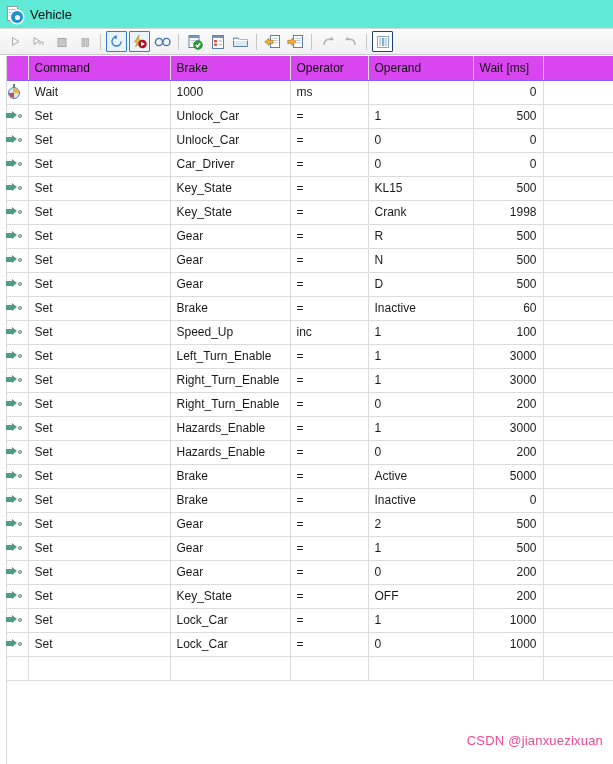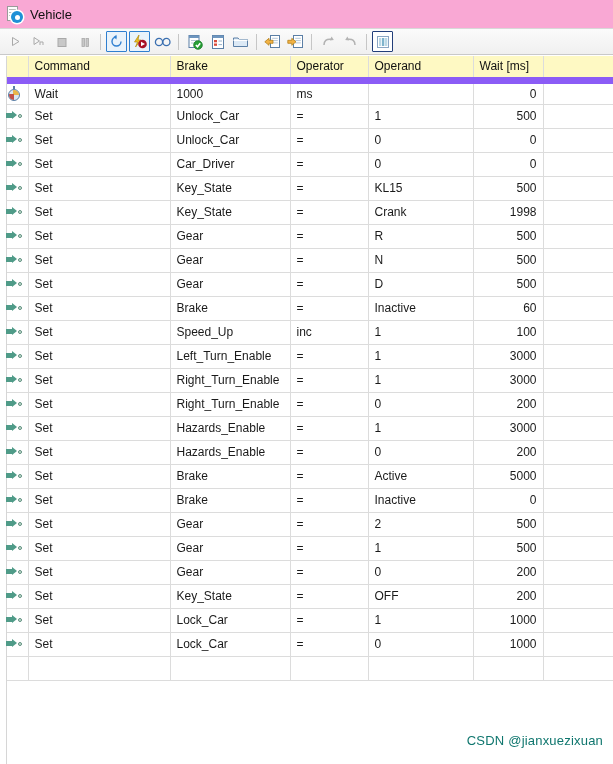--- a/index.html
+++ b/index.html
@@ -16,21 +16,21 @@
     overflow: hidden;
     position: relative;
   }
 
   
   .titlebar {
     height: 28px;
     display: flex;
     align-items: center;
     padding-left: 6px;
-    background: #f9a8d4;
+    background: #5eead4;
     box-sizing: border-box;
   }
   .titlebar .doc-icon {
     width: 16px;
     height: 16px;
     position: relative;
     margin-right: 8px;
     flex: 0 0 auto;
   }
   .titlebar .doc-icon .sheet {
@@ -149,23 +149,23 @@
     height: 24px;
     padding: 0 6px;
     box-sizing: border-box;
     text-align: left;
     font-weight: normal;
     vertical-align: middle;
     white-space: nowrap;
     overflow: hidden;
   }
   table.grid th {
-    border-bottom: 7px solid #8b5cf6;
+    border-bottom: 1px solid #8b5cf6;
     color: #111111;
-    background: #fef9c3;
+    background: #d946ef;
   }
   table.grid td.icon-cell,
   table.grid th.icon-cell {
     padding: 0;
     text-align: center;
     border-right: 1px solid #dcdcdc;
   }
   table.grid td.num,
   table.grid th.num {
     text-align: right;
@@ -263,21 +263,21 @@
     background: #6b7f99;
     transform: rotate(-35deg);
   }
 
   
   .watermark {
     position: absolute;
     right: 10px;
     bottom: 16px;
     font-size: 13px;
-    color: #0f766e;
+    color: #ec4899;
     letter-spacing: 0.2px;
     pointer-events: none;
   }
 </style>
 </head>
 <body>
 
 <div class="titlebar">
   <span class="doc-icon">
     <span class="sheet"></span>

